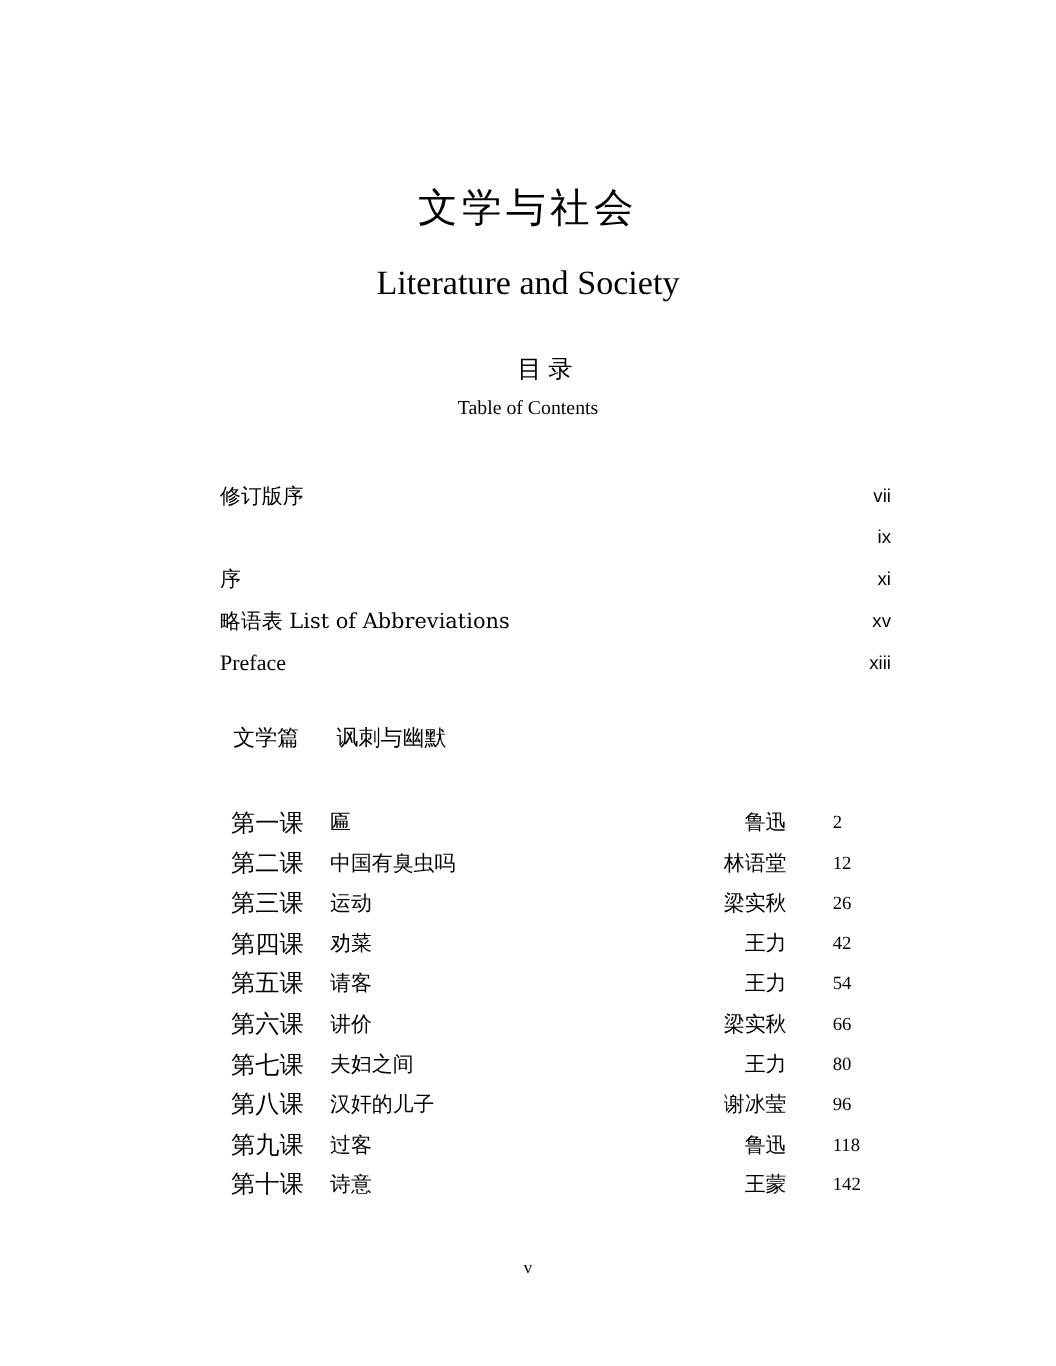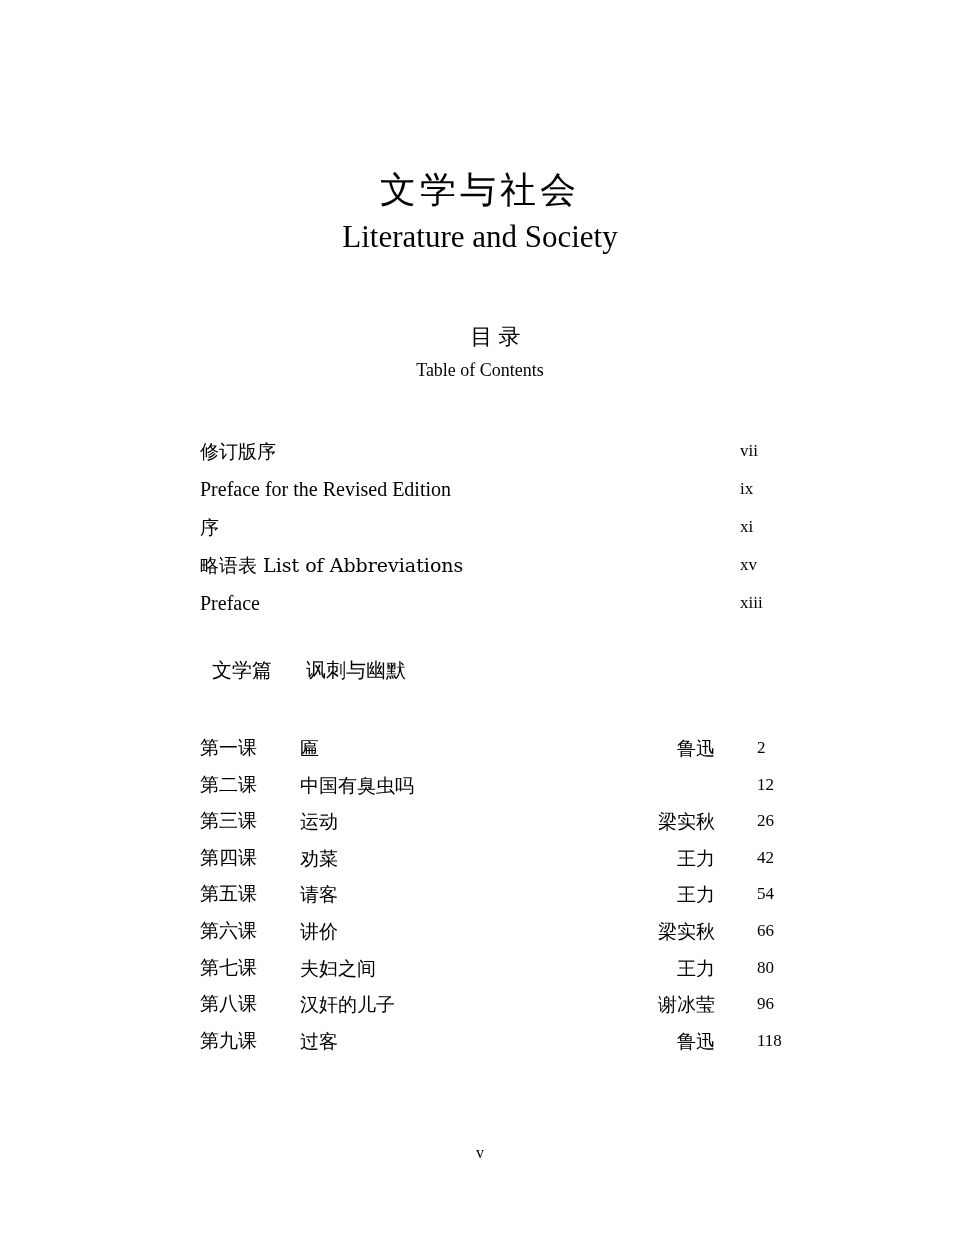--- a/index.html
+++ b/index.html
@@ -34,21 +34,21 @@
   .title-cn {
     font-size: 36px;
     line-height: 44px;
     letter-spacing: 4px;
     font-family: "DejaVu Serif", "Liberation Serif", serif;
     white-space: nowrap;
   }
   .title-en {
     font-size: 31px;
     line-height: 42px;
-    margin-top: 4px;
+    margin-top: 24px;
     font-family: "Liberation Serif", "DejaVu Serif", serif;
     white-space: nowrap;
   }
 
   
   .subtitle-block {
     position: absolute;
     top: 322px;
     left: 0;
     width: 960px;
@@ -93,23 +93,23 @@
   }
   .fm-label.latin {
     font-family: "Liberation Serif", "DejaVu Serif", serif;
     font-size: 20px;
   }
   .fm-page {
     position: absolute;
     left: 540px;
     top: 0;
     width: 70px;
-    text-align: left;
+    text-align: right;
     font-size: 17px;
-    font-family: Liberation Serif, serif;
+    font-family: Liberation Sans, sans-serif;
   }
 
   
   .section-heading {
     position: absolute;
     top: 655px;
     left: 212px;
     font-size: 20px;
     line-height: 30px;
     white-space: nowrap;
@@ -130,24 +130,24 @@
     left: 200px;
     width: 610px;
   }
   .lesson-row {
     position: relative;
     height: 36.6px;
     line-height: 36.6px;
   }
   .lesson-num {
     position: absolute;
-    left: 0;
+    left: 10px;
     top: 0;
     width: 90px;
-    font-size: 19px;
+    font-size: 22px;
     white-space: nowrap;
     font-family: Liberation Sans, sans-serif;
   }
   .lesson-title {
     position: absolute;
     left: 100px;
     top: 0;
     font-size: 19px;
     white-space: nowrap;
     font-family: "DejaVu Serif", "Liberation Serif", serif;
@@ -197,21 +197,20 @@
     <div class="subtitle-cn">目录</div>
     <div class="subtitle-en">Table of Contents</div>
   </div>
 
   <div class="contents">
       <div class="fm-row">
         <div class="fm-label">修订版序</div>
         <div class="fm-page">vii</div>
       </div>
       <div class="fm-row">
-        <div class="fm-label latin">Preface for the Revised Edition</div>
         <div class="fm-page">ix</div>
       </div>
       <div class="fm-row">
         <div class="fm-label">序</div>
         <div class="fm-page">xi</div>
       </div>
       <div class="fm-row">
         <div class="fm-label">略语表  List of Abbreviations</div>
         <div class="fm-page">xv</div>
       </div>
@@ -228,20 +227,21 @@
   <div class="lessons">
       <div class="lesson-row">
         <div class="lesson-num">第一课</div>
         <div class="lesson-title">匾</div>
         <div class="lesson-author">鲁迅</div>
         <div class="lesson-page">2</div>
       </div>
       <div class="lesson-row">
         <div class="lesson-num">第二课</div>
         <div class="lesson-title">中国有臭虫吗</div>
+        <div class="lesson-author">林语堂</div>
         <div class="lesson-page">12</div>
       </div>
       <div class="lesson-row">
         <div class="lesson-num">第三课</div>
         <div class="lesson-title">运动</div>
         <div class="lesson-author">梁实秋</div>
         <div class="lesson-page">26</div>
       </div>
       <div class="lesson-row">
         <div class="lesson-num">第四课</div>
@@ -272,19 +272,25 @@
         <div class="lesson-title">汉奸的儿子</div>
         <div class="lesson-author">谢冰莹</div>
         <div class="lesson-page">96</div>
       </div>
       <div class="lesson-row">
         <div class="lesson-num">第九课</div>
         <div class="lesson-title">过客</div>
         <div class="lesson-author">鲁迅</div>
         <div class="lesson-page">118</div>
       </div>
+      <div class="lesson-row">
+        <div class="lesson-num">第十课</div>
+        <div class="lesson-title">诗意</div>
+        <div class="lesson-author">王蒙</div>
+        <div class="lesson-page">142</div>
+      </div>
     </div>
 
   <div class="footer">
     <span>v</span>
   </div>
 
 </div>
 
 </body></html>

